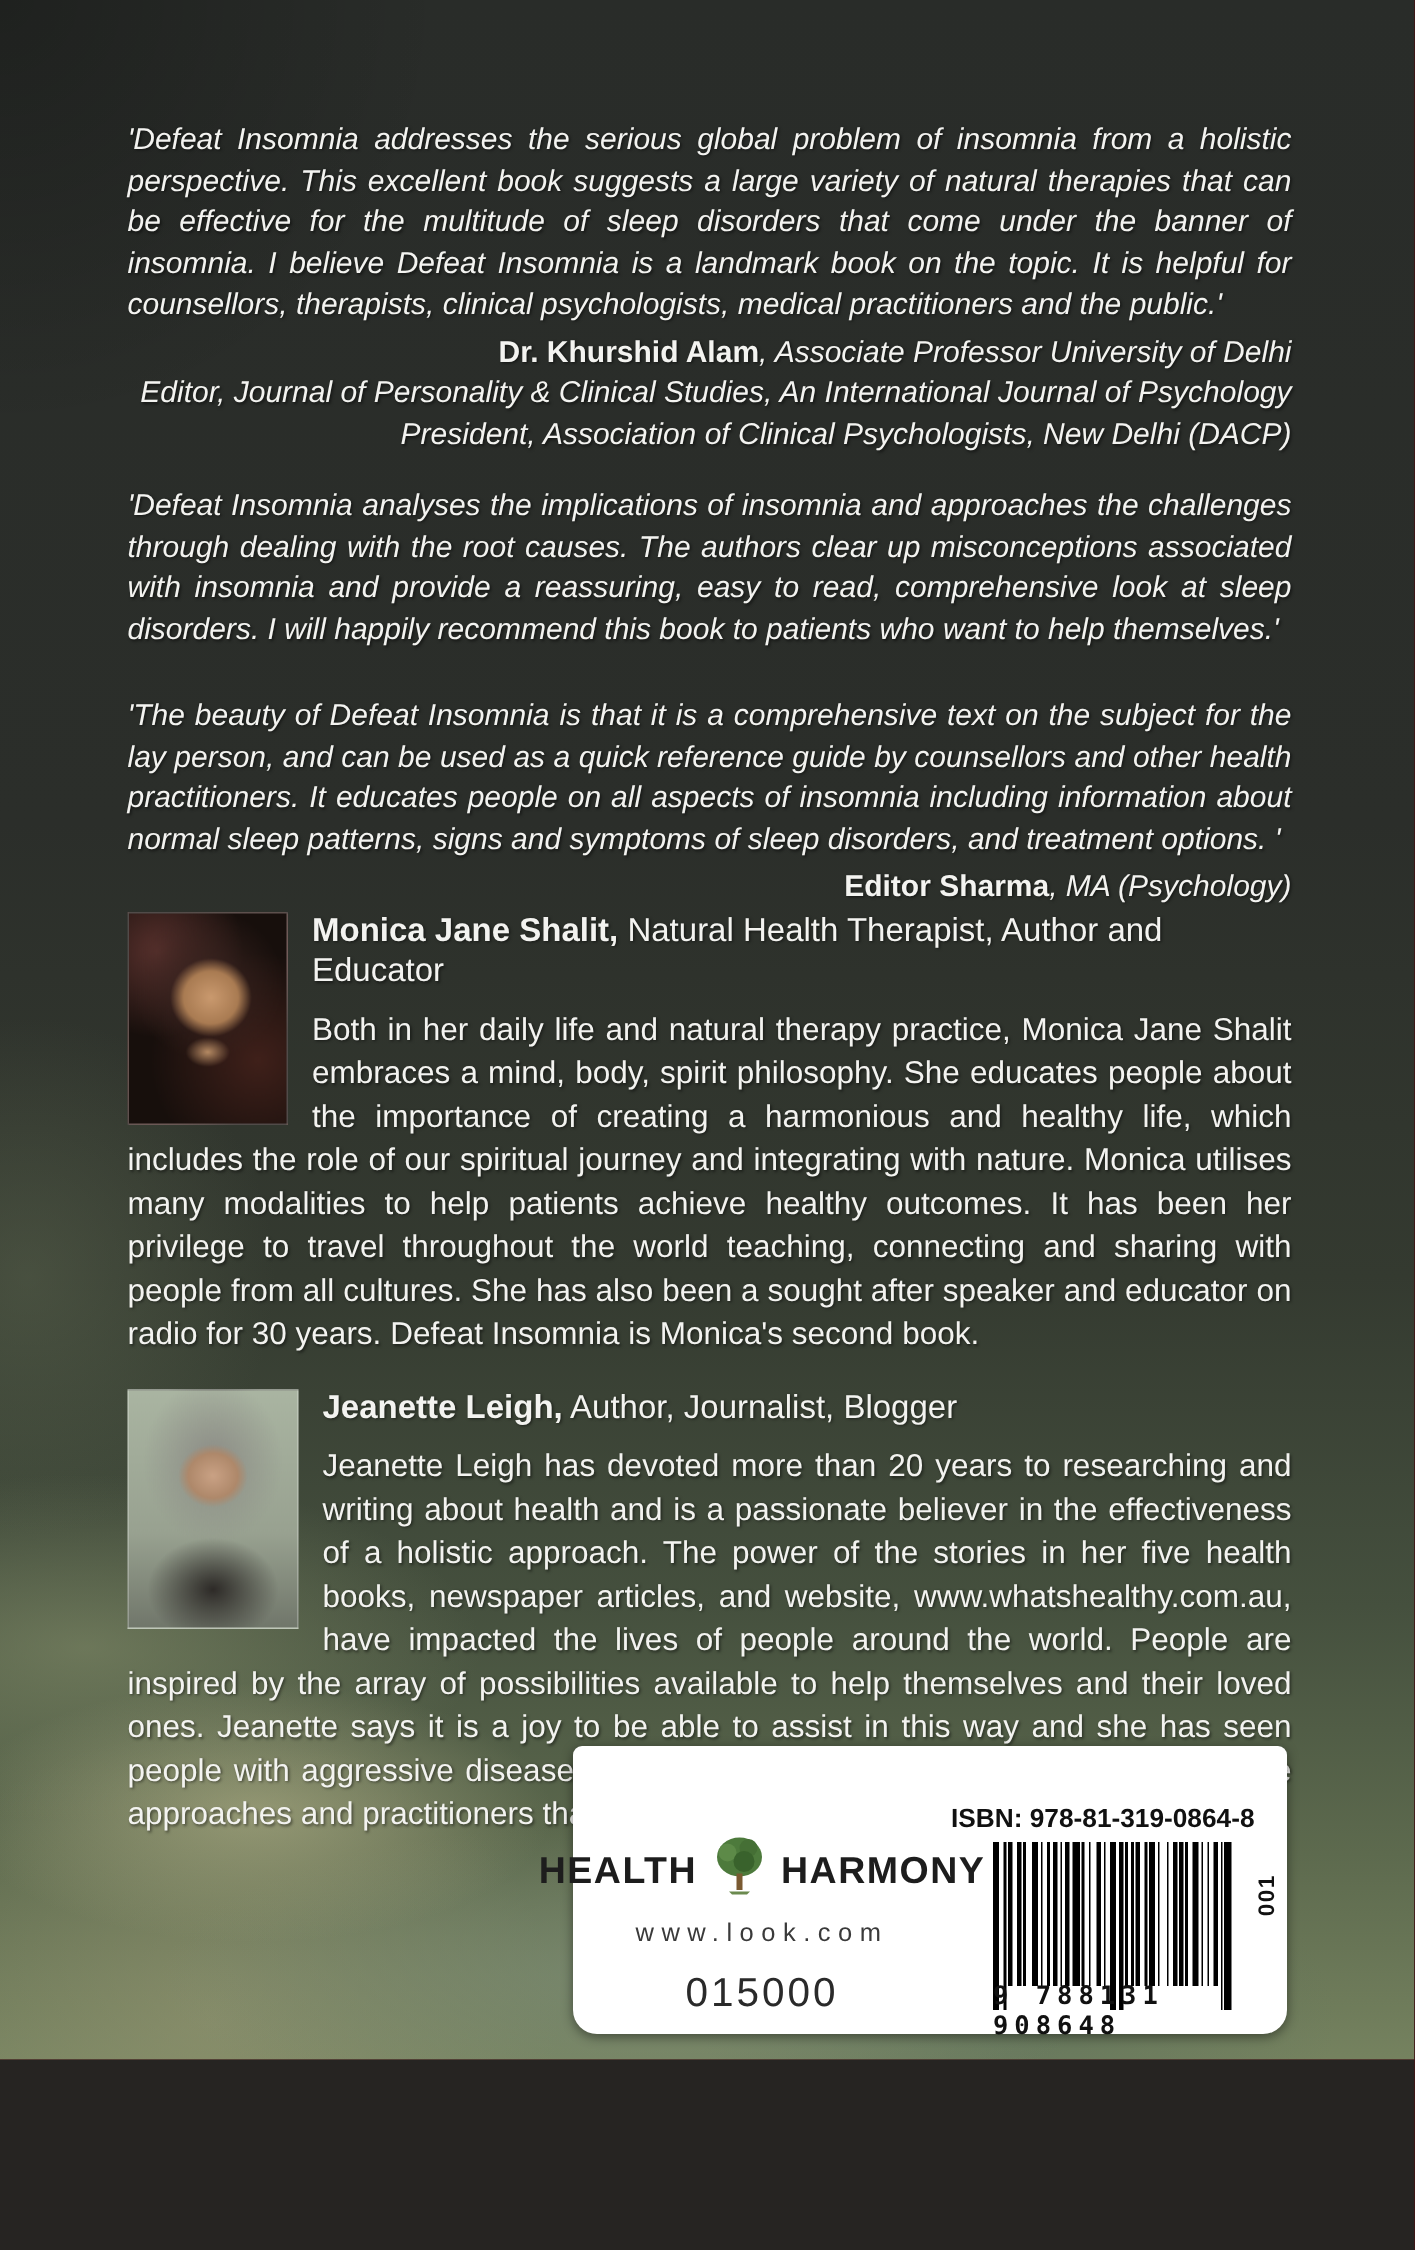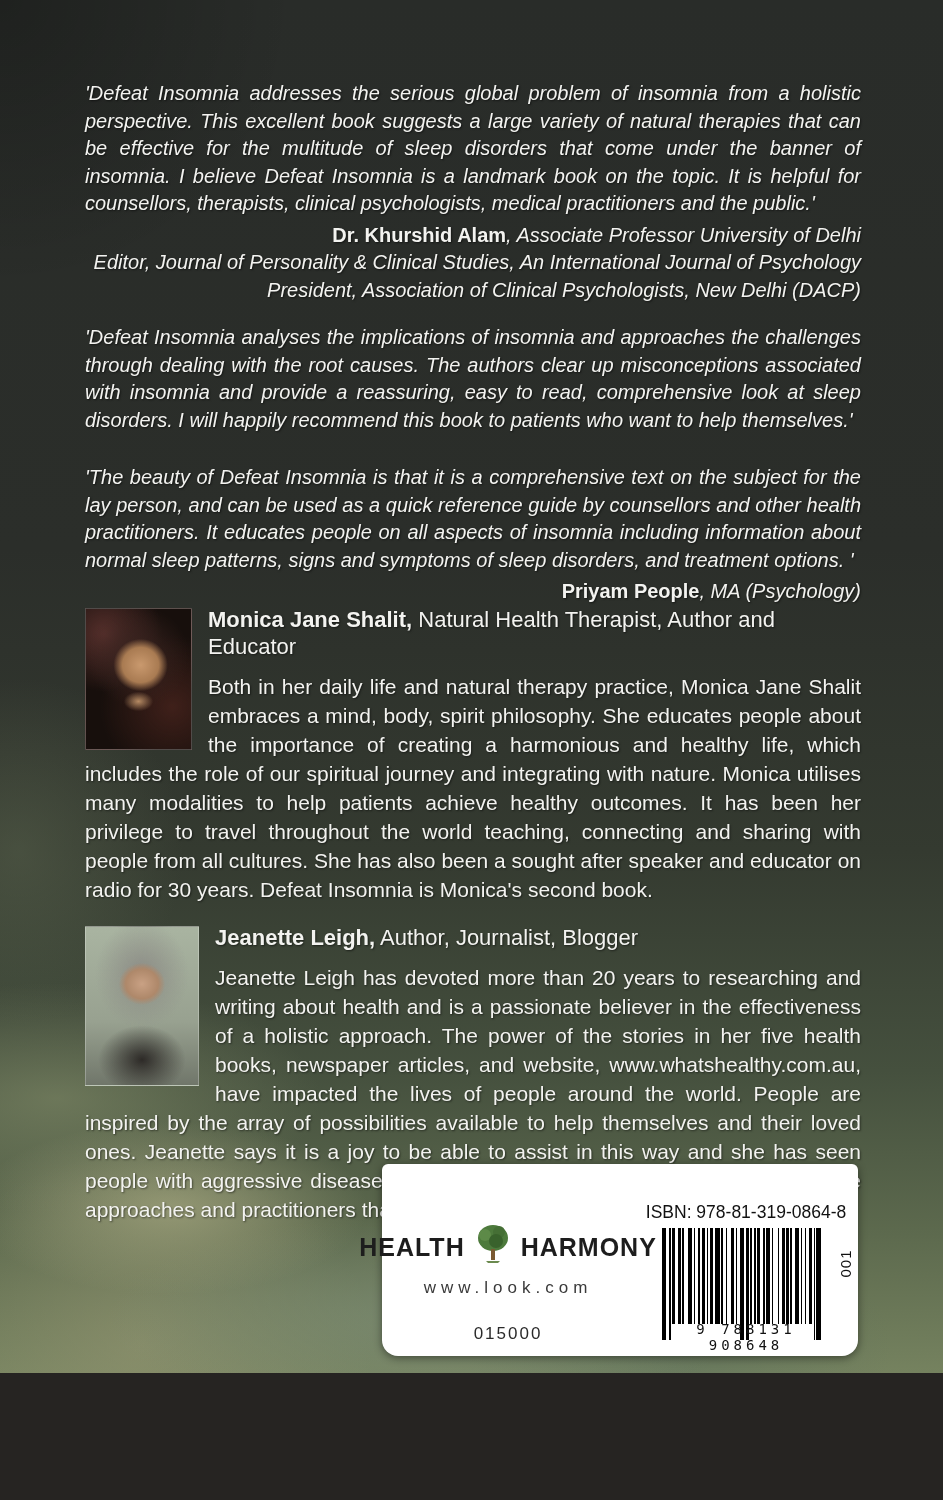--- a/index.html
+++ b/index.html
@@ -64,29 +64,29 @@
   }
   .label-bar{
     height:29px;border-radius:6px 6px 0 0;color:#fff;font-weight:bold;
     font-size:17px;line-height:29px;padding-left:13px;
   }
   .label-body{display:flex;height:163px;}
   .pub-col{width:252px;display:flex;flex-direction:column;align-items:center;padding-top:30px;}
   .logo-row{display:flex;align-items:center;gap:9px;font-weight:bold;font-size:25px;
     letter-spacing:1px;color:#1d1d1d;}
   .website{font-size:17px;letter-spacing:5px;color:#3a3a3a;margin-top:7px;}
-  .code{margin-top:auto;margin-bottom:12px;font-size:17px;letter-spacing:2px;color:#2a2a2a;}
-  .isbn-col{flex:1;position:relative;padding-top:9px;text-align:center;}
+  .code{margin-top:auto;margin-bottom:12px;font-size:27px;letter-spacing:2px;color:#2a2a2a;}
+  .isbn-col{flex:1;position:relative;padding-top:9px;text-align:left;font-weight:bold;}
   .isbn-text{font-size:17.5px;color:#111;}
   .barcode{position:relative;width:168px;height:112px;margin:5px auto 0;}
   .bars{position:absolute;left:0;top:0;height:112px;display:flex;align-items:flex-start;}
   .bars div{background:#000;height:96px;}
   .bars div.guard{height:112px;}
   .bc-digits{
-    position:absolute;left:0;right:0;top:93px;font-size:14px;letter-spacing:4px;
+    position:absolute;left:0;right:0;top:93px;font-size:17px;letter-spacing:4px;
     color:#111;font-family:"DejaVu Sans Mono",monospace;
   }
   .side-code{
     position:absolute;right:-1px;top:62px;transform:rotate(-90deg);transform-origin:center;
     font-size:15px;color:#111;letter-spacing:1px;
   }
 </style>
 </head>
 <body>
 
@@ -100,21 +100,21 @@
     <div class="attrib">
       <div><span class="nm">Dr. Khurshid Alam</span><span class="rt">, Associate Professor University of Delhi</span></div>
       <div><span class="nm"></span><span class="rt">Editor, Journal of Personality &amp; Clinical Studies, An International Journal of Psychology</span></div>
       <div><span class="nm"></span><span class="rt">President, Association of Clinical Psychologists, New Delhi (DACP)</span></div>
     </div>
 
     <p class="quote q2">'Defeat Insomnia analyses the implications of insomnia and approaches the challenges through dealing with the root causes. The authors clear up misconceptions associated with insomnia and provide a reassuring, easy to read, comprehensive look at sleep disorders. I will happily recommend this book to patients who want to help themselves.'</p>
 
     <p class="quote q3">'The beauty of Defeat Insomnia is that it is a comprehensive text on the subject for the lay person, and can be used as a quick reference guide by counsellors and other health practitioners.  It educates people on all aspects of insomnia including information about normal sleep patterns, signs and symptoms of sleep disorders, and treatment options. '</p>
     <div class="attrib">
-      <div><span class="nm">Priyam People</span><span class="rt">, MA (Psychology)</span></div>
+      <div><span class="nm">Editor Sharma</span><span class="rt">, MA (Psychology)</span></div>
     </div>
 
     <div class="author">
       <div class="photo monica"></div>
       <p class="a-head"><span class="nm">Monica Jane Shalit,</span><span> Natural Health Therapist, Author and Educator</span></p>
       <p class="bio">Both in her daily life and natural therapy practice, Monica Jane Shalit embraces a mind, body, spirit philosophy. She educates people about the importance of creating a harmonious and healthy life, which includes the role of our spiritual journey and integrating with nature.  Monica utilises many modalities to help patients achieve healthy outcomes. It has been her privilege to travel throughout the world teaching, connecting and sharing with people from all cultures.  She has also been a sought after speaker and educator on radio for 30 years. Defeat Insomnia is Monica's second book.</p>
       <div style="clear:both"></div>
     </div>
 
     <div class="author">

